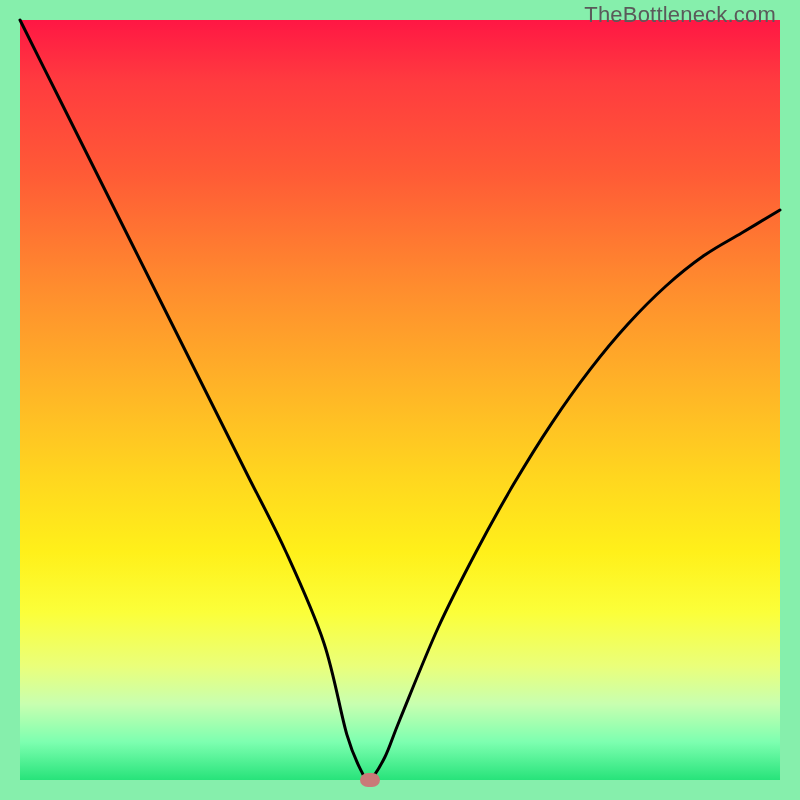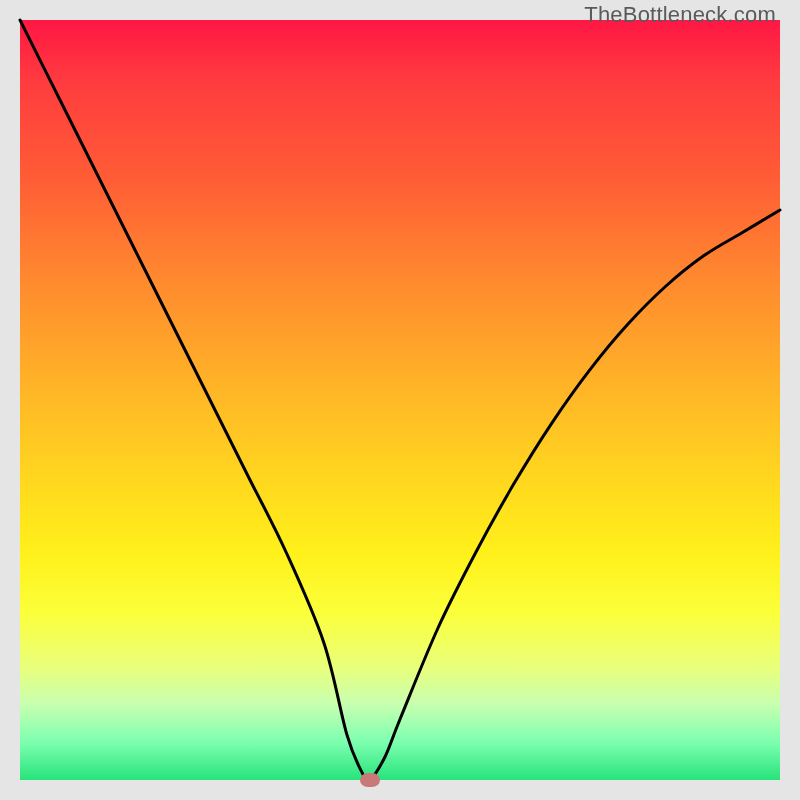--- a/index.html
+++ b/index.html
@@ -8,21 +8,21 @@
     width: 800px;
     height: 800px;
     background: #000;
     font-family: Arial, Helvetica, sans-serif;
     overflow: hidden;
   }
   .frame {
     position: relative;
     width: 800px;
     height: 800px;
-    background: #e5e5e5;
+    background: #86efac;
   }
   .plot-area {
     position: absolute;
     left: 20px;
     top: 20px;
     width: 760px;
     height: 760px;
     
     background: linear-gradient(
       to bottom,

